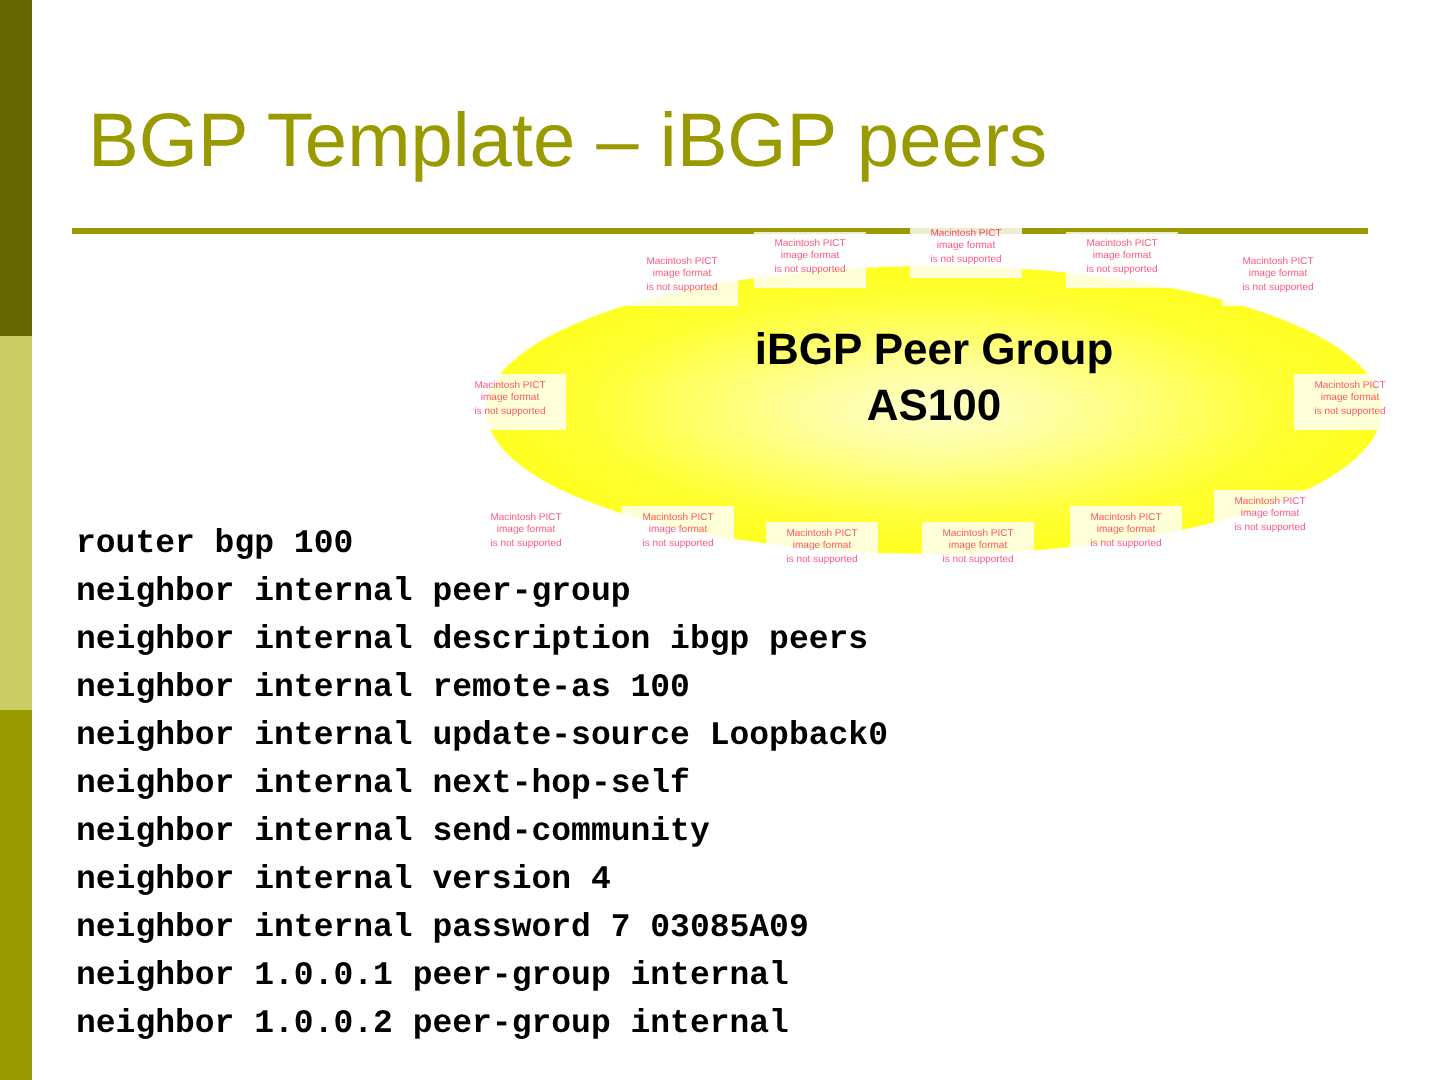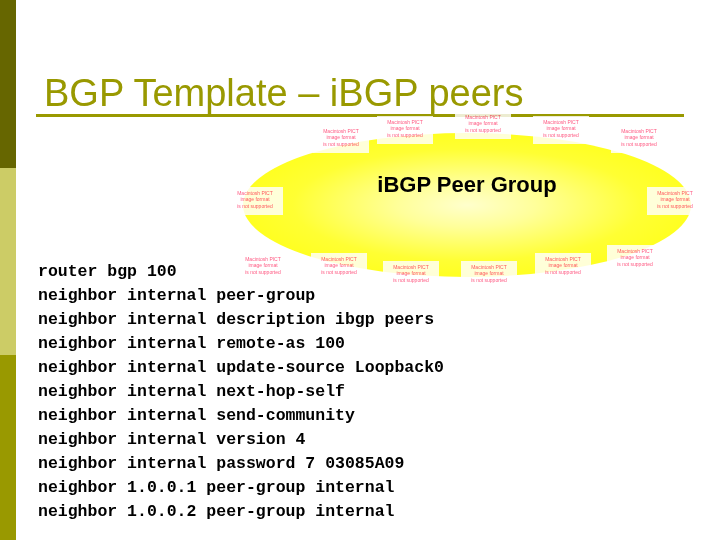--- a/index.html
+++ b/index.html
@@ -24,21 +24,21 @@
   }
   .bar-seg { position: absolute; left: 0; width: 16px; }
   #bar-top    { top: 0;     height: 168px; background: #666600; }
   #bar-middle { top: 168px; height: 187px; background: #cccc66; }
   #bar-bottom { top: 355px; height: 185px; background: #999900; }
 
   
   #title {
     position: absolute;
     left: 44px;
-    top: 70px;
+    top: 48px;
     width: 640px;
     font-size: 38px;
     font-weight: normal;
     color: #999900;
     letter-spacing: 0px;
     white-space: nowrap;
     line-height: 46px;
   }
   #title-rule {
     position: absolute;
@@ -62,21 +62,21 @@
     left: 0; top: 0;
     width: 448px;
     height: 144px;
     border-radius: 50%;
     background: radial-gradient(ellipse at 50% 50%,
                 #ffffcc 0%, #ffff99 22%, #ffff33 55%, #ffff00 100%);
   }
   #cloud-label {
     position: absolute;
     left: 0;
-    top: 38px;
+    top: 28px;
     width: 448px;
     text-align: center;
     color: #000000;
     font-size: 22px;
     font-weight: bold;
     line-height: 28px;
   }
   #cloud-label .l2 { display: block; }
 
   
@@ -120,20 +120,21 @@
   <div class="bar-seg" id="bar-bottom" style="background: rgb(153, 153, 0);"></div>
 </div>
 
 <div id="title">BGP Template – iBGP peers</div>
 <div id="title-rule"></div>
 
 <div id="cloud">
   <div id="ellipse"></div>
   <div id="cloud-label">
     <span class="l1">iBGP Peer Group</span>
+    <span class="l2">AS100</span>
   </div>
 
 <div class="pict" style="left: 70px; top: -8px;">
       <span>Macintosh PICT</span>
       <span>image format</span>
       <span>is not supported</span>
     </div>
     <div class="pict" style="left: 134px; top: -17px;">
       <span>Macintosh PICT</span>
       <span>image format</span>

